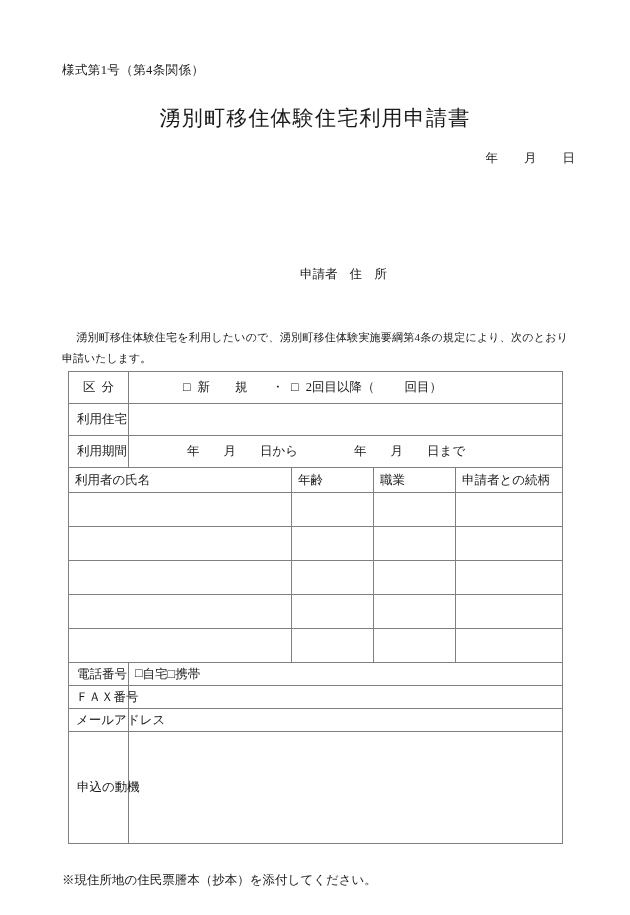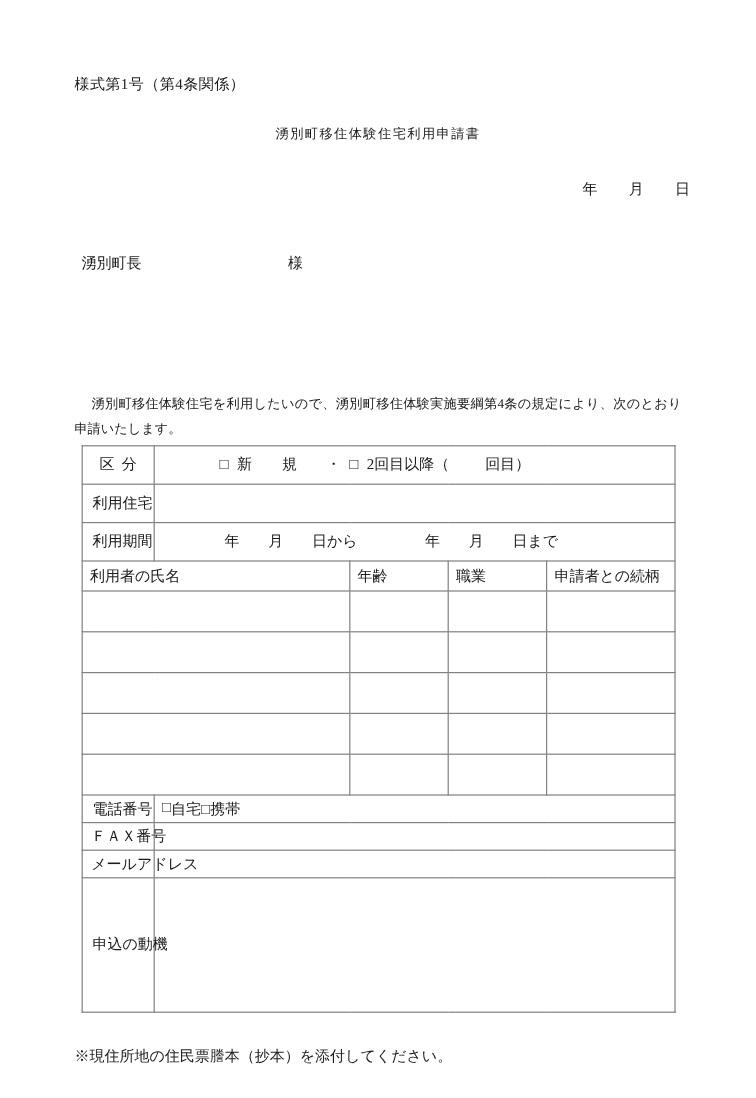--- a/index.html
+++ b/index.html
@@ -30,21 +30,21 @@
     font-size: 12.5px;
     letter-spacing: 0.4px;
     white-space: nowrap;
   }
   .doc-title {
     position: absolute;
     left: 0;
     right: 0;
     top: 104px;
     text-align: center;
-    font-size: 11px;
+    font-size: 21px;
     letter-spacing: 1.2px;
     white-space: nowrap;
   }
   .date-line {
     position: absolute;
     right: 55px;
     top: 150px;
     font-size: 12.5px;
     white-space: nowrap;
   }
@@ -171,25 +171,25 @@
 <div class="page">
 
   <div class="form-code">様式第1号（第4条関係）</div>
 
   <div class="doc-title">湧別町移住体験住宅利用申請書</div>
 
   <div class="date-line">
     <span>年</span><span class="sp"></span><span>月</span><span class="sp"></span><span>日</span>
   </div>
 
-  <div class="addressee">
-    <span>湧別町長</span><span class="gap"></span><span>様</span>
-  </div>
 
   <div class="applicant-block">
+    <div class="applicant-row">
+      <span class="applicant-label">申請者</span><span class="lbl-sp"></span><span>住　所</span>
+    </div>
   </div>
 
   <div class="body-text"><span class="lead"></span><span>湧別町移住体験住宅を利用したいので、湧別町移住体験実施要綱第4条の規定により、次のとおり申請いたします。</span></div>
 
   <table class="form-table">
     <colgroup>
       <col style="width:60px">
       <col style="width:163px">
       <col style="width:82px">
       <col style="width:82px">

